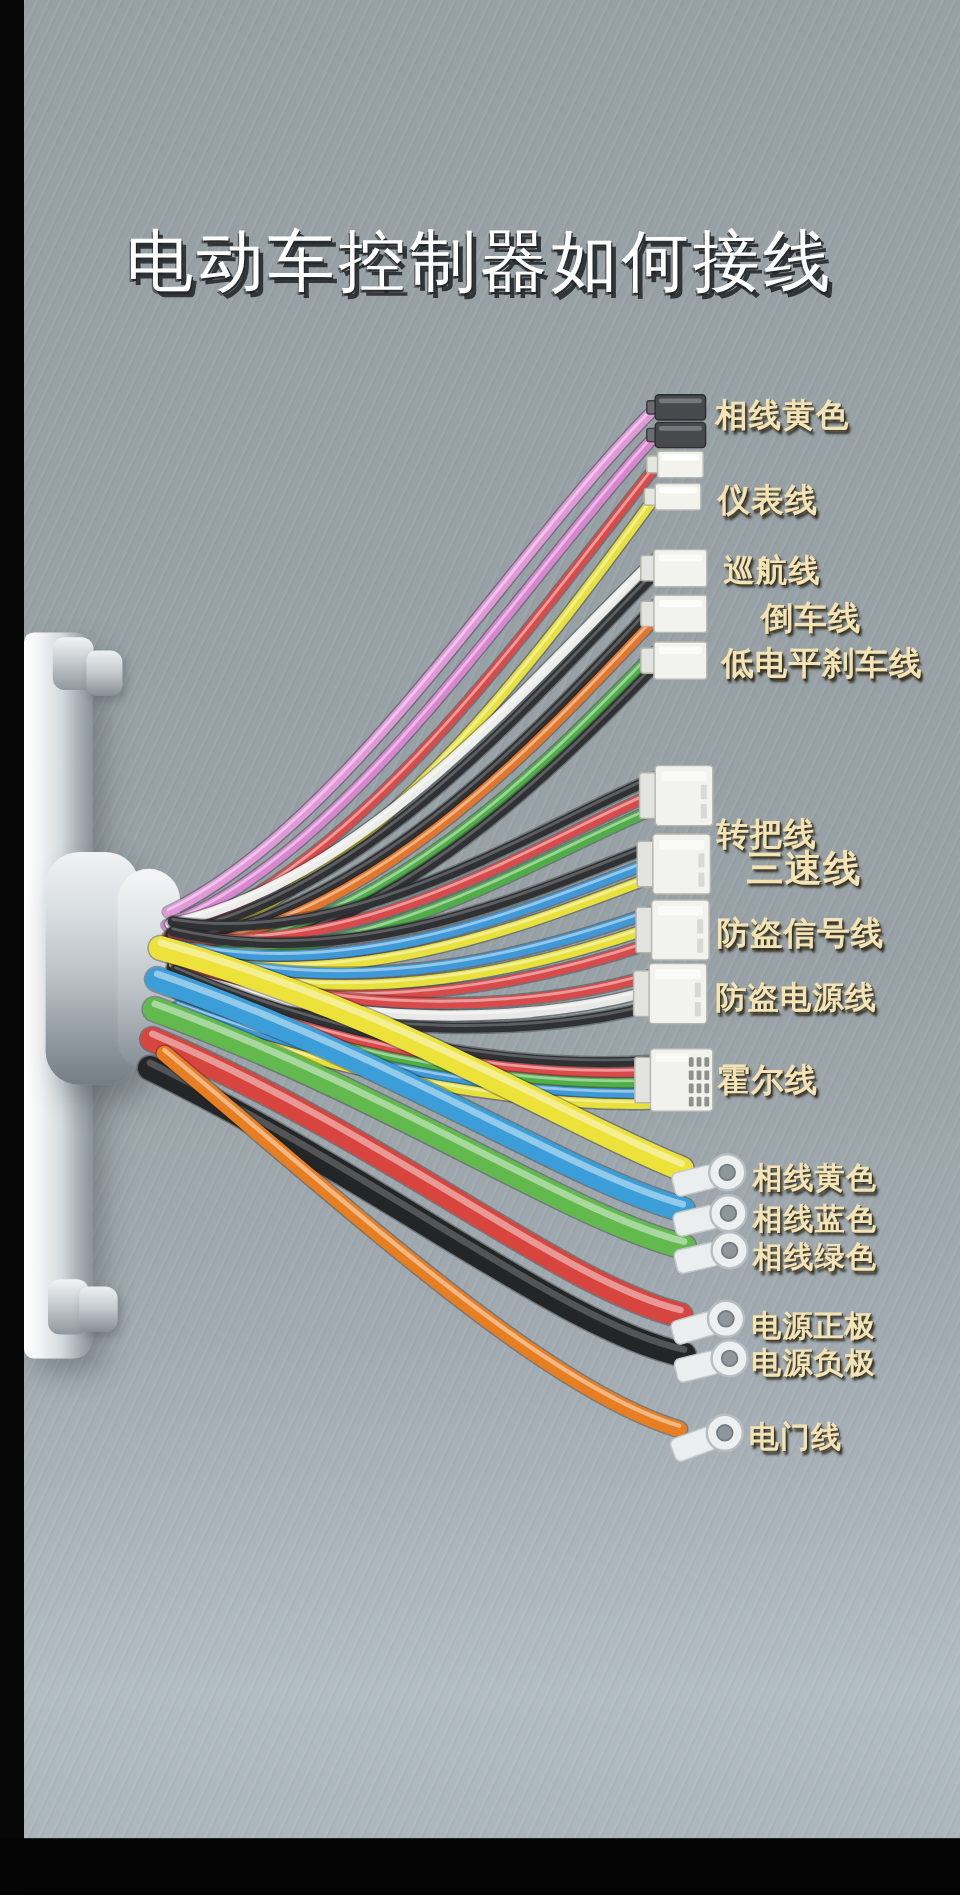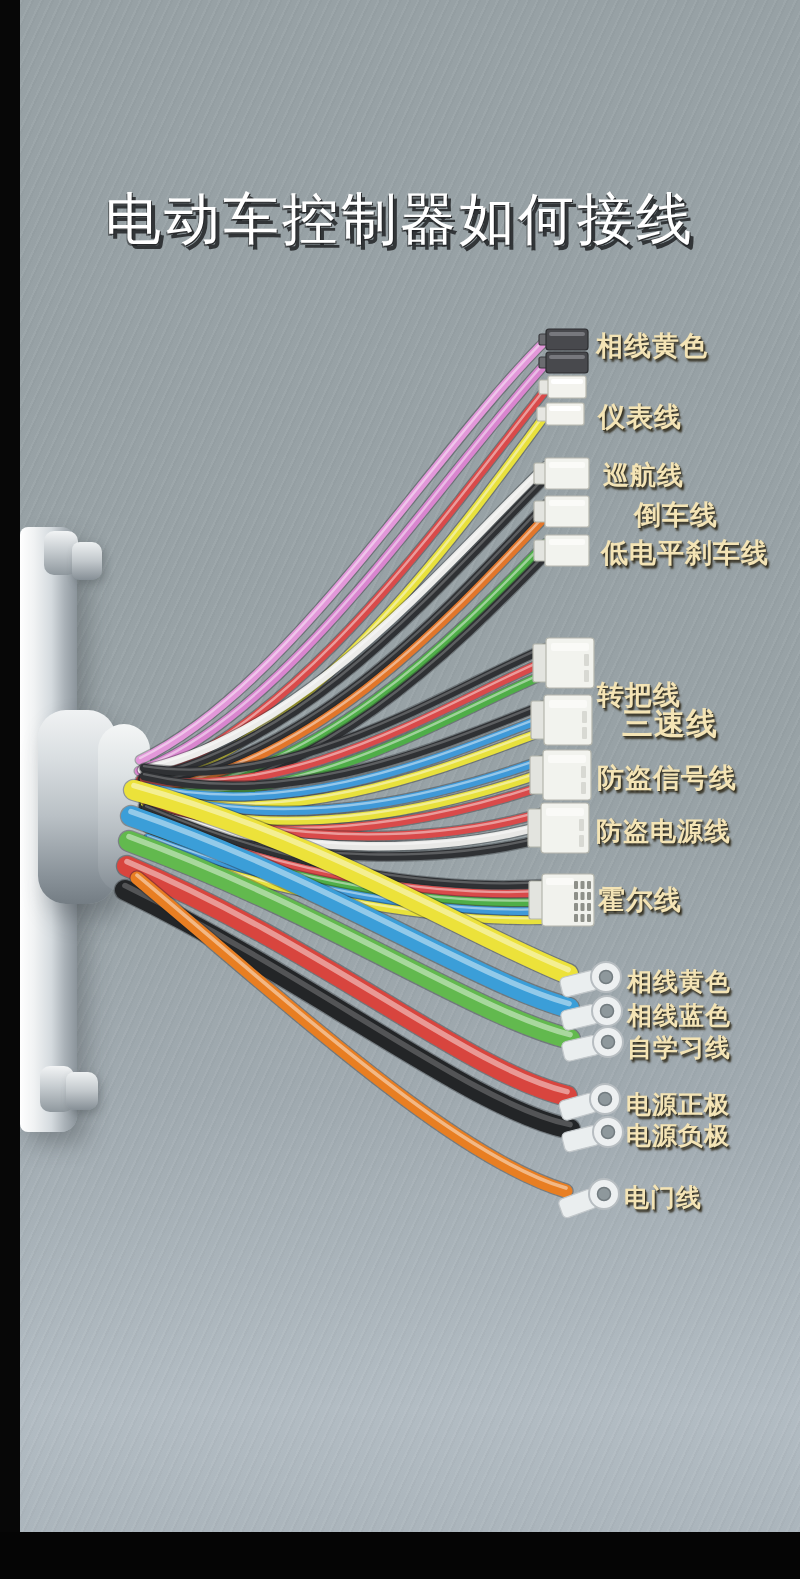--- a/index.html
+++ b/index.html
@@ -335,21 +335,21 @@
       <div class="wire-label" style="left: 603px; top: 458px; font-size: 26px;">巡航线</div>
       <div class="wire-label" style="left: 634px; top: 497px; font-size: 27px;">倒车线</div>
       <div class="wire-label" style="left: 601px; top: 535px; font-size: 27px;">低电平刹车线</div>
       <div class="wire-label" style="left: 597px; top: 645px; font-size: 27px; margin-top: 32px;">转把线</div>
       <div class="wire-label" style="left: 622px; top: 703px; font-size: 31px;">三速线</div>
       <div class="wire-label" style="left: 597px; top: 760px; font-size: 27px;">防盗信号线</div>
       <div class="wire-label" style="left: 596px; top: 814px; font-size: 26px;">防盗电源线</div>
       <div class="wire-label" style="left: 598px; top: 882px; font-size: 27px;">霍尔线</div>
       <div class="wire-label" style="left: 627px; top: 965px; font-size: 25px;">相线黄色</div>
       <div class="wire-label" style="left: 627px; top: 999px; font-size: 25px;">相线蓝色</div>
-      <div class="wire-label" style="left: 627px; top: 1031px; font-size: 25px;">自学习线</div>
+      <div class="wire-label" style="left: 627px; top: 1031px; font-size: 25px;">相线绿色</div>
       <div class="wire-label" style="left: 626px; top: 1088px; font-size: 25px;">电源正极</div>
       <div class="wire-label" style="left: 626px; top: 1119px; font-size: 25px;">电源负极</div>
       <div class="wire-label" style="left: 624px; top: 1181px; font-size: 25px;">电门线</div>
     </div>
 
   <div id="title">电动车控制器如何接线</div>
 
   <div id="frame-left"></div>
   <div id="frame-bottom"></div>
 </div>

